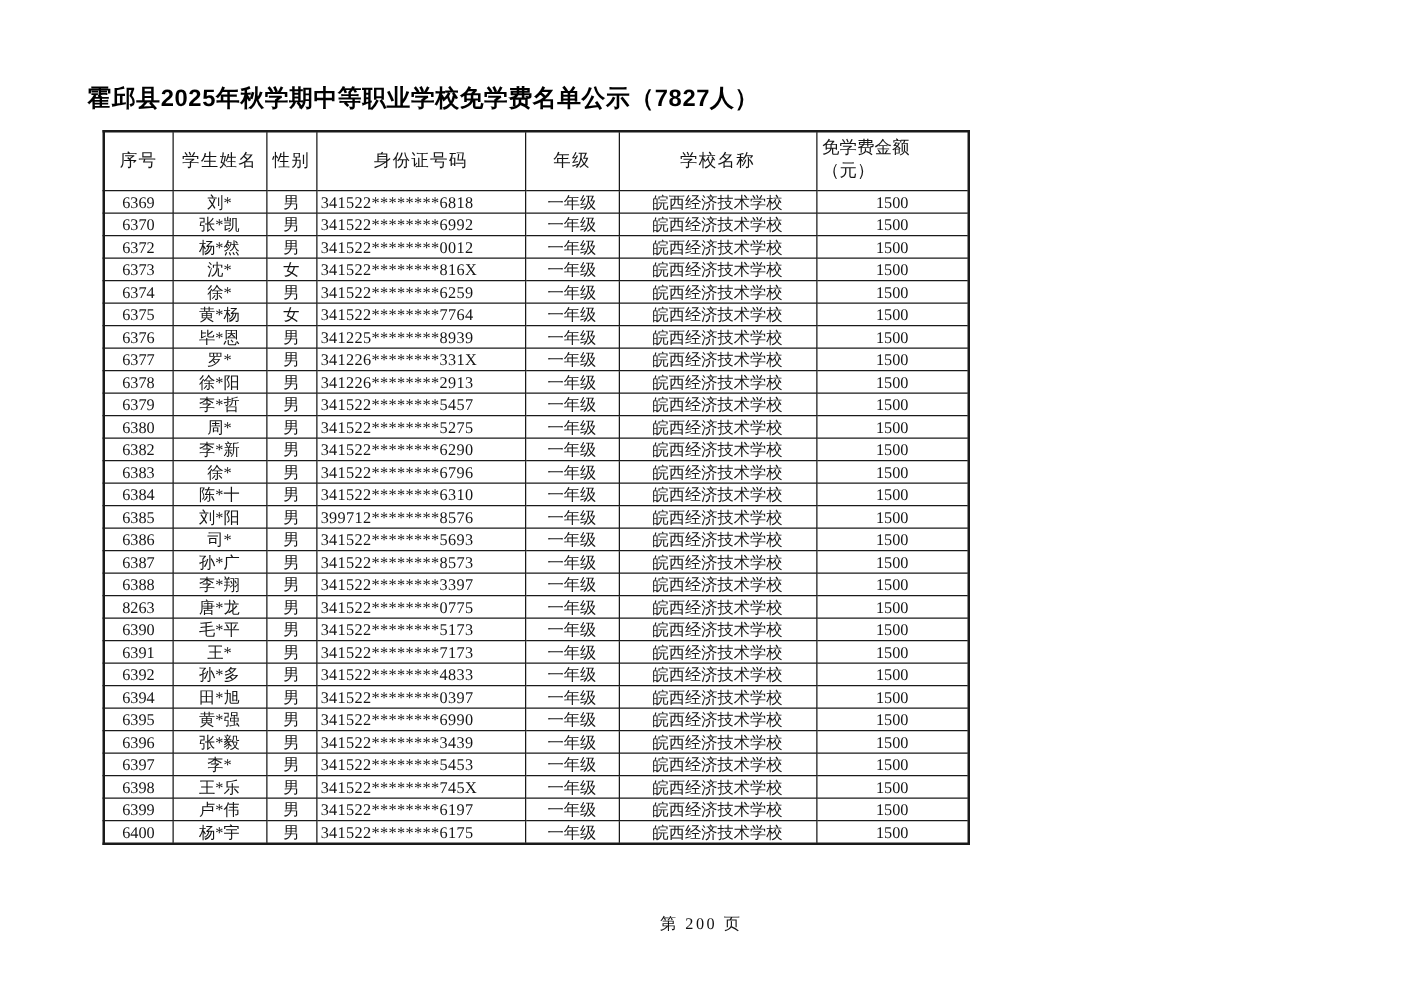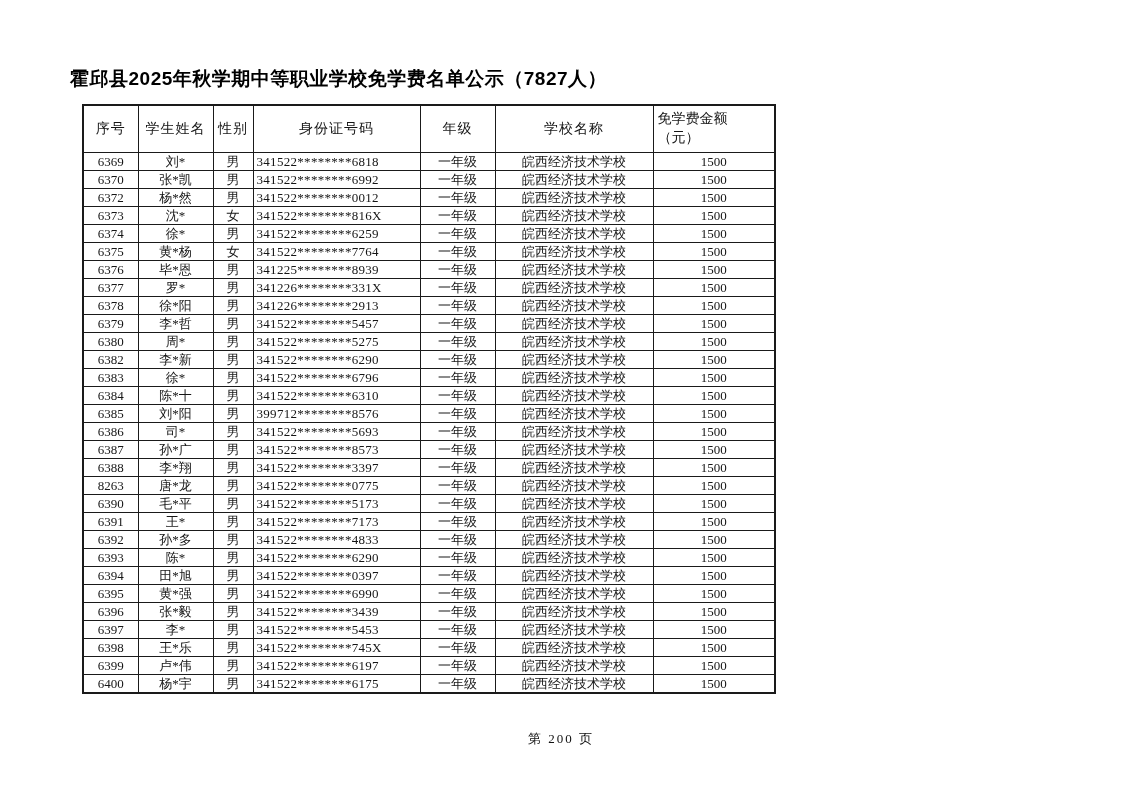--- a/index.html
+++ b/index.html
@@ -304,29 +304,20 @@
       <tr>
         <td class="c0">6392</td>
         <td class="c1">孙*多</td>
         <td class="c2">男</td>
         <td class="c3">341522********4833</td>
         <td class="c4">一年级</td>
         <td class="c5">皖西经济技术学校</td>
         <td class="c6">1500</td>
       </tr>
       <tr>
-        <td class="c0">6393</td>
-        <td class="c1">陈*</td>
-        <td class="c2">男</td>
-        <td class="c3">341522********6290</td>
-        <td class="c4">一年级</td>
-        <td class="c5">皖西经济技术学校</td>
-        <td class="c6">1500</td>
-      </tr>
-      <tr>
         <td class="c0">6394</td>
         <td class="c1">田*旭</td>
         <td class="c2">男</td>
         <td class="c3">341522********0397</td>
         <td class="c4">一年级</td>
         <td class="c5">皖西经济技术学校</td>
         <td class="c6">1500</td>
       </tr>
       <tr>
         <td class="c0">6395</td>

